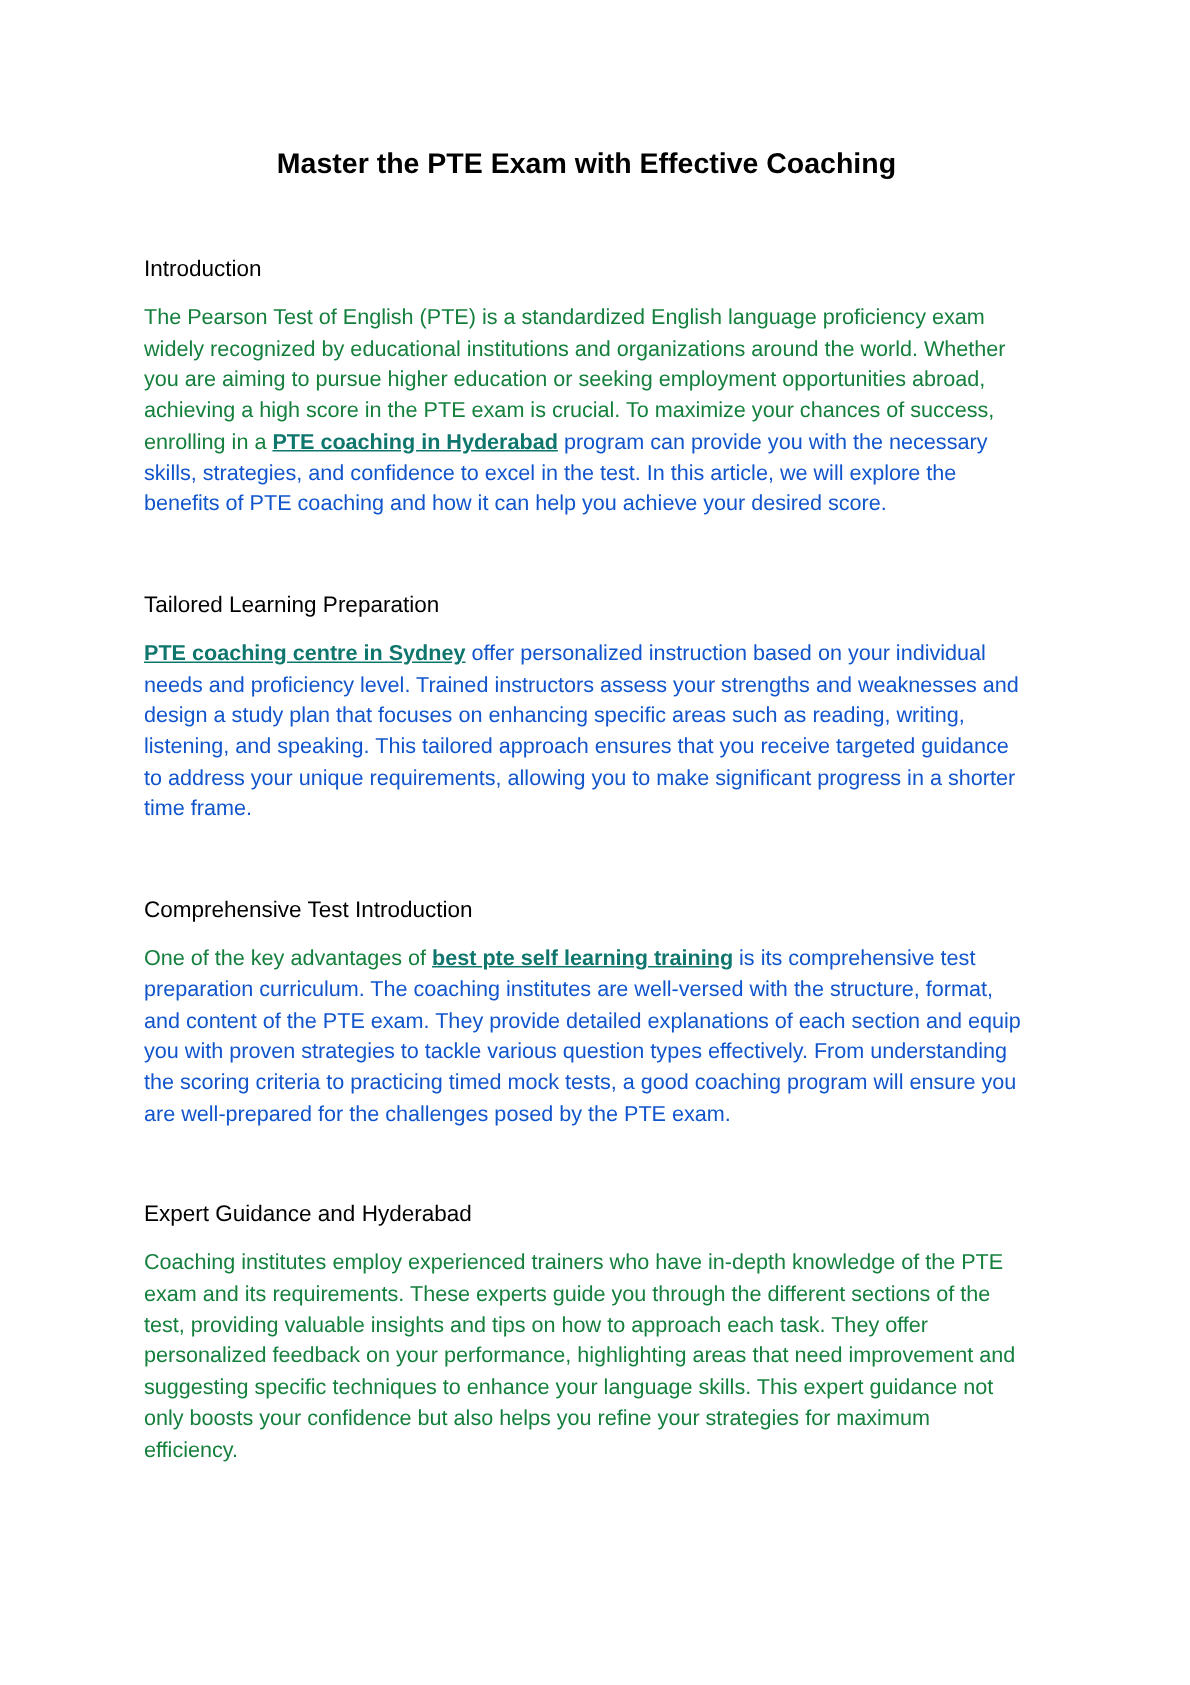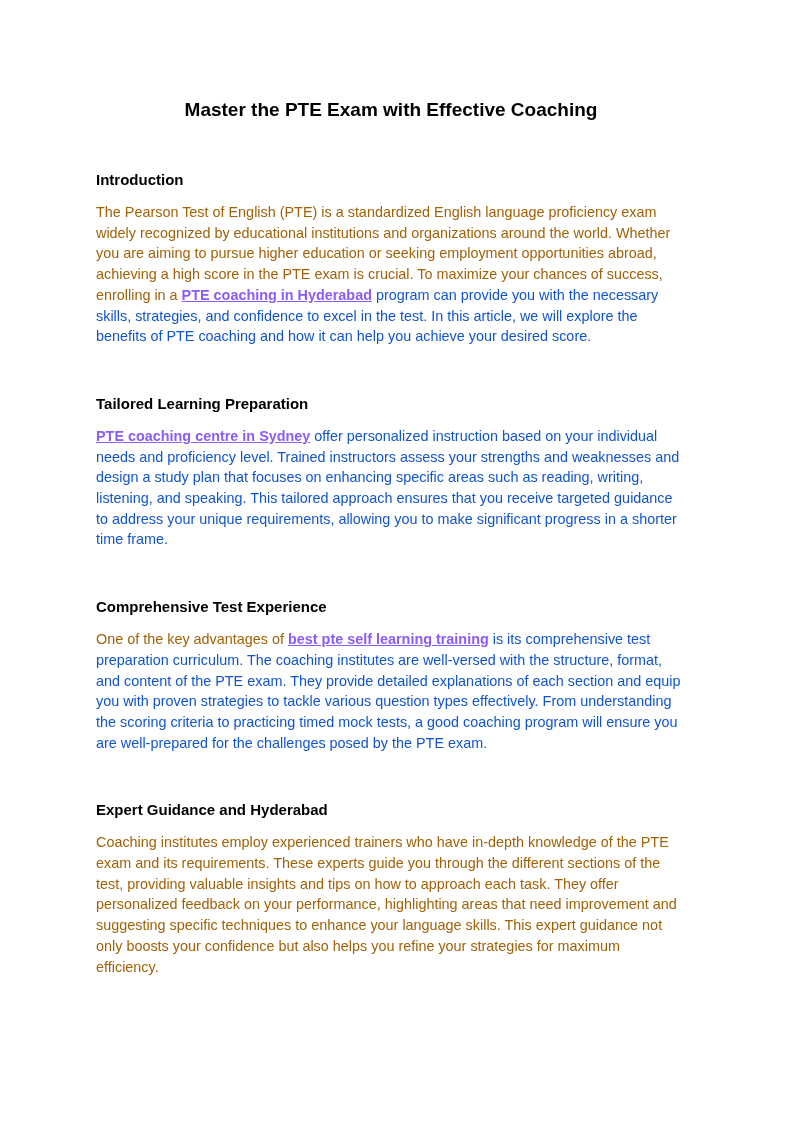--- a/index.html
+++ b/index.html
@@ -20,55 +20,55 @@
   .doc-title {
     margin: 0 0 50px 0;
     text-align: center;
     font-size: 19px;
     font-weight: bold;
     color: #000000;
   }
   .section-heading {
     margin: 0 0 14px 0;
     font-size: 15px;
-    font-weight: bold;
+    font-weight: normal;
     color: #000000;
   }
   .para {
     margin: 0 0 48px 0;
     font-size: 14.4px;
     line-height: 20.7px;
     color: #000000;
     text-align: left;
   }
   .run-black {
-    color: #a16207;
+    color: #15803d;
   }
   .run-blue {
     color: #1155CC;
   }
   .run-link {
-    color: #8b5cf6;
+    color: #0f766e;
     font-weight: bold;
     text-decoration: underline;
     cursor: pointer;
   }
 </style>
 </head>
 <body>
 
 <div class="page">
 
   <h1 class="doc-title">Master the PTE Exam with Effective Coaching</h1>
 
   <h2 class="section-heading">Introduction</h2>
   <p class="para"><span class="run-black">The Pearson Test of English (PTE) is a standardized English language proficiency exam widely recognized by educational institutions and organizations around the world. Whether you are aiming to pursue higher education or seeking employment opportunities abroad, achieving a high score in the PTE exam is crucial. To maximize your chances of success, enrolling in a </span><a class="run-link">PTE coaching in Hyderabad</a><span class="run-blue"> program can provide you with the necessary skills, strategies, and confidence to excel in the test. In this article, we will explore the benefits of PTE coaching and how it can help you achieve your desired score.</span></p>
 
   <h2 class="section-heading">Tailored Learning Preparation</h2>
   <p class="para"><a class="run-link">PTE coaching centre in Sydney</a><span class="run-blue"> offer personalized instruction based on your individual needs and proficiency level. Trained instructors assess your strengths and weaknesses and design a study plan that focuses on enhancing specific areas such as reading, writing, listening, and speaking. This tailored approach ensures that you receive targeted guidance to address your unique requirements, allowing you to make significant progress in a shorter time frame.</span></p>
 
-  <h2 class="section-heading">Comprehensive Test Experience</h2>
+  <h2 class="section-heading">Comprehensive Test Introduction</h2>
   <p class="para"><span class="run-black">One of the key advantages of </span><a class="run-link">best pte self learning training</a><span class="run-blue"> is its comprehensive test preparation curriculum. The coaching institutes are well-versed with the structure, format, and content of the PTE exam. They provide detailed explanations of each section and equip you with proven strategies to tackle various question types effectively. From understanding the scoring criteria to practicing timed mock tests, a good coaching program will ensure you are well-prepared for the challenges posed by the PTE exam.</span></p>
 
   <h2 class="section-heading">Expert Guidance and Hyderabad</h2>
   <p class="para"><span class="run-black">Coaching institutes employ experienced trainers who have in-depth knowledge of the PTE exam and its requirements. These experts guide you through the different sections of the test, providing valuable insights and tips on how to approach each task. They offer personalized feedback on your performance, highlighting areas that need improvement and suggesting specific techniques to enhance your language skills. This expert guidance not only boosts your confidence but also helps you refine your strategies for maximum efficiency.</span></p>
 
 </div>
 
 </body></html>

